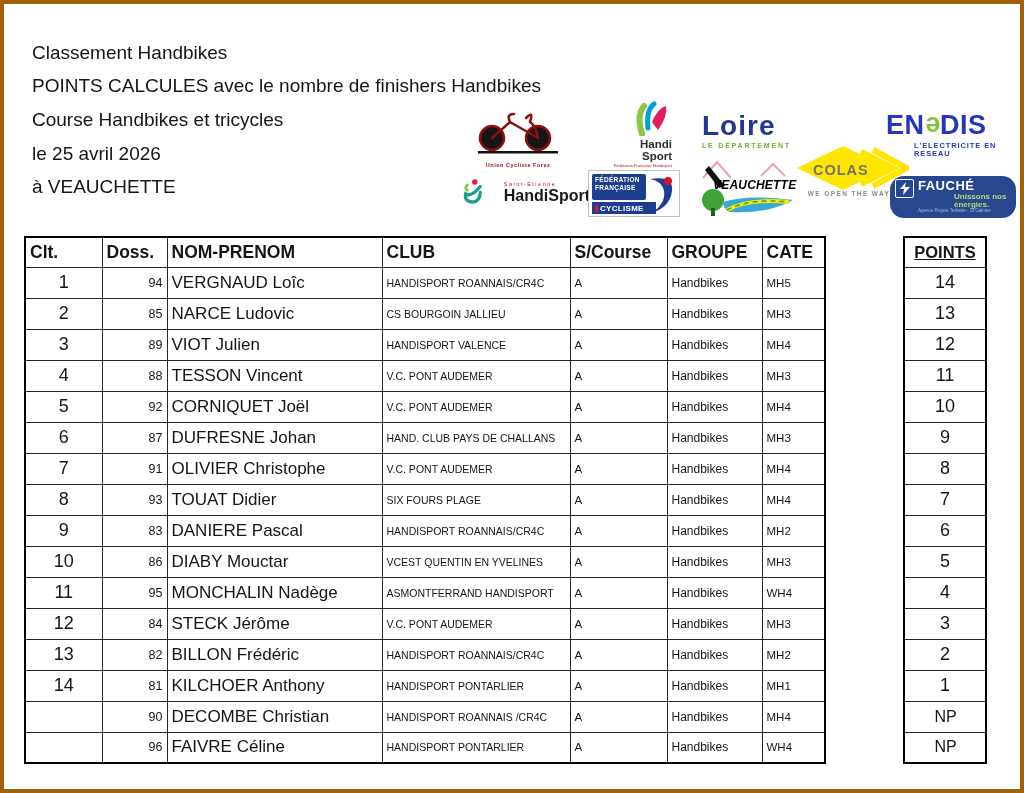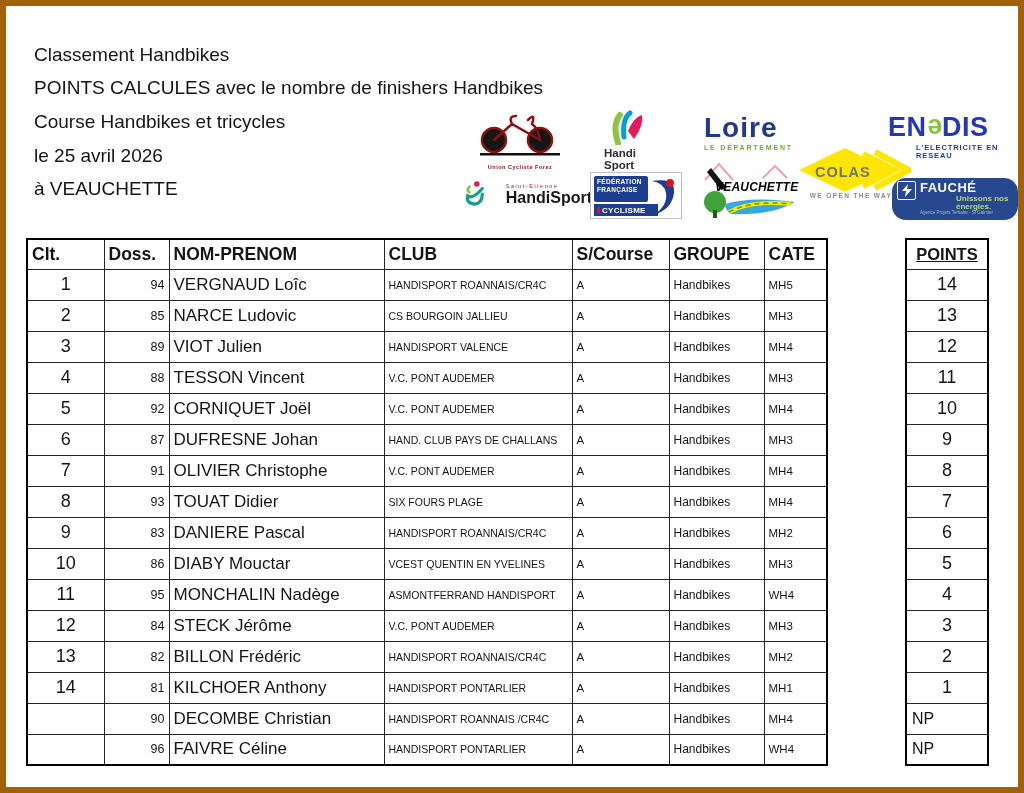--- a/index.html
+++ b/index.html
@@ -1,33 +1,33 @@
 <!DOCTYPE html>
 <html style="--loire-blue: #21398c; --loire-green: #6cb32a; --enedis-blue: #2337b8; --enedis-green: #89c33c; --colas-yellow: #ffe600; --fauche-navy: #27488f; --ffc-blue: #1d3d8f; --ucf-red: #8e0f0f; --handisport-pink: #e6195e; --handisport-blue: #00a0dd; --handisport-green: #8cc63f;"><head>
 <meta charset="utf-8">
 <style>
   html,body { margin:0; padding:0; background:#e8e8e8; }
   .page {
     position:relative; width:1024px; height:793px; background:#fff;
-    border:6px solid #a16207; box-sizing:border-box;
+    border:4px solid #a16207; box-sizing:border-box;
     font-family:"Liberation Sans", sans-serif; color:#151515; overflow:hidden;
   }
   .title-line { position:absolute; left:28px; font-size:19px; white-space:nowrap; }
 
   
   .logo { position:absolute; }
   .ucf { left:468px; top:106px; width:92px; text-align:center; }
   .ucf-label { font-size:5.5px; font-weight:bold; color:#8e0f0f; letter-spacing:.5px; margin-top:-2px; }
 
   .seh { left:458px; top:172px; width:128px; display:flex; align-items:center; gap:18px; }
   .seh-text { line-height:1; }
   .seh-top { font-size:5.5px; color:#c01025; letter-spacing:1.5px; }
   .seh-main { font-size:16px; font-weight:600; color:#181818; }
 
-  .hsf { left:598px; top:103px; width:70px; text-align:left; line-height:1; }
+  .hsf { left:598px; top:96px; width:70px; text-align:right; line-height:1; }
   .hsf-word { font-size:11.5px; font-weight:bold; color:#2e2e2e; }
   .hsf-sub { font-size:4px; color:#c01025; margin-top:2px; }
 
   .ffc { left:584px; top:166px; width:92px; height:47px; background:#fdfdfd; border:1px solid #c2c2c2; box-sizing:border-box; }
   .ffc-panel { position:absolute; left:3px; top:3px; width:54px; height:26px; background:var(--ffc-blue); border-radius:2px; padding:2px 3px; box-sizing:border-box; }
   .ffc-line { font-size:6.5px; font-weight:bold; color:#fff; line-height:1.25; letter-spacing:.3px; }
   .ffc-bar { position:absolute; left:3px; top:31px; width:64px; height:12px; background:var(--ffc-blue); display:flex; align-items:center; padding-left:3px; box-sizing:border-box; }
   .ffc-flag { width:3px; height:7px; background:#d6132b; margin-right:2px; }
   .ffc-cyc { font-size:8px; font-weight:bold; color:#fff; letter-spacing:.3px; }
   .ffc-swirl { position:absolute; right:1px; top:2px; }
@@ -63,21 +63,21 @@
   th { font-size:17.5px; font-weight:bold; text-align:left; height:30px; }
   .c-clt  { text-align:center; font-size:18px; }
   .c-doss { text-align:right;  font-size:12.5px;margin-top:14px; }
   .c-nom  { font-size:17px; }
   .c-club { font-size:10.5px; }
   .c-sc   { font-size:11.5px; }
   .c-grp  { font-size:12px; }
   .c-cate { font-size:11.5px; }
   .points-table th { text-align:center; font-size:16.5px;text-decoration:underline; }
   .pt-num { text-align:center; font-size:18px; }
-  .pt-np  { text-align:left; font-size:16px; padding-left:5px; }
+  .pt-np  { text-align:center; font-size:16px; padding-left:5px; }
 </style>
 </head>
 <body>
 
 <div class="page">
 
   <div class="title-line" style="top:38px">Classement Handbikes</div>
   <div class="title-line" style="top:71px">POINTS CALCULES avec le nombre de finishers Handbikes</div>
   <div class="title-line" style="top:105px">Course Handbikes et tricycles</div>
   <div class="title-line" style="top:139px">le 25 avril 2026</div>

